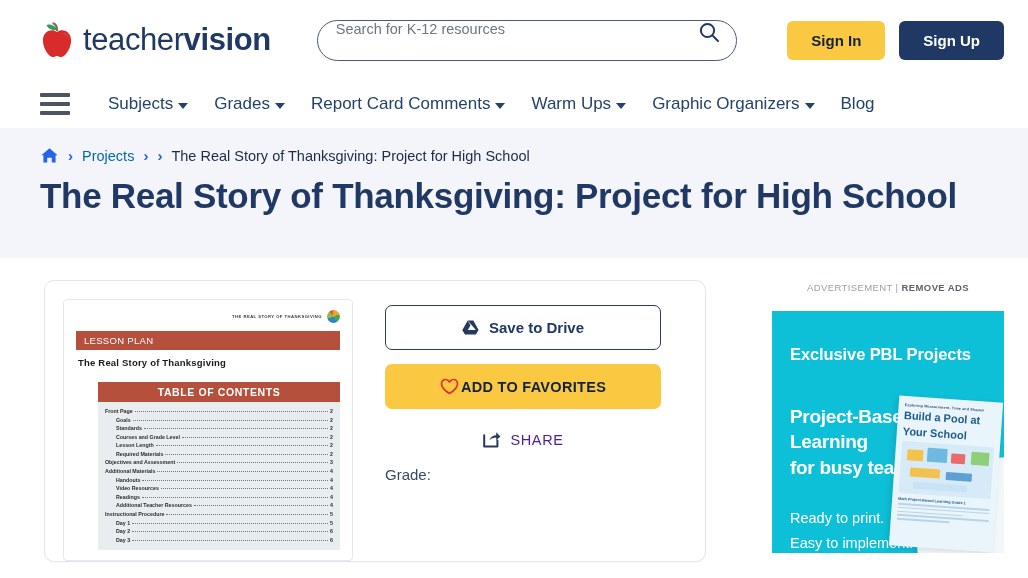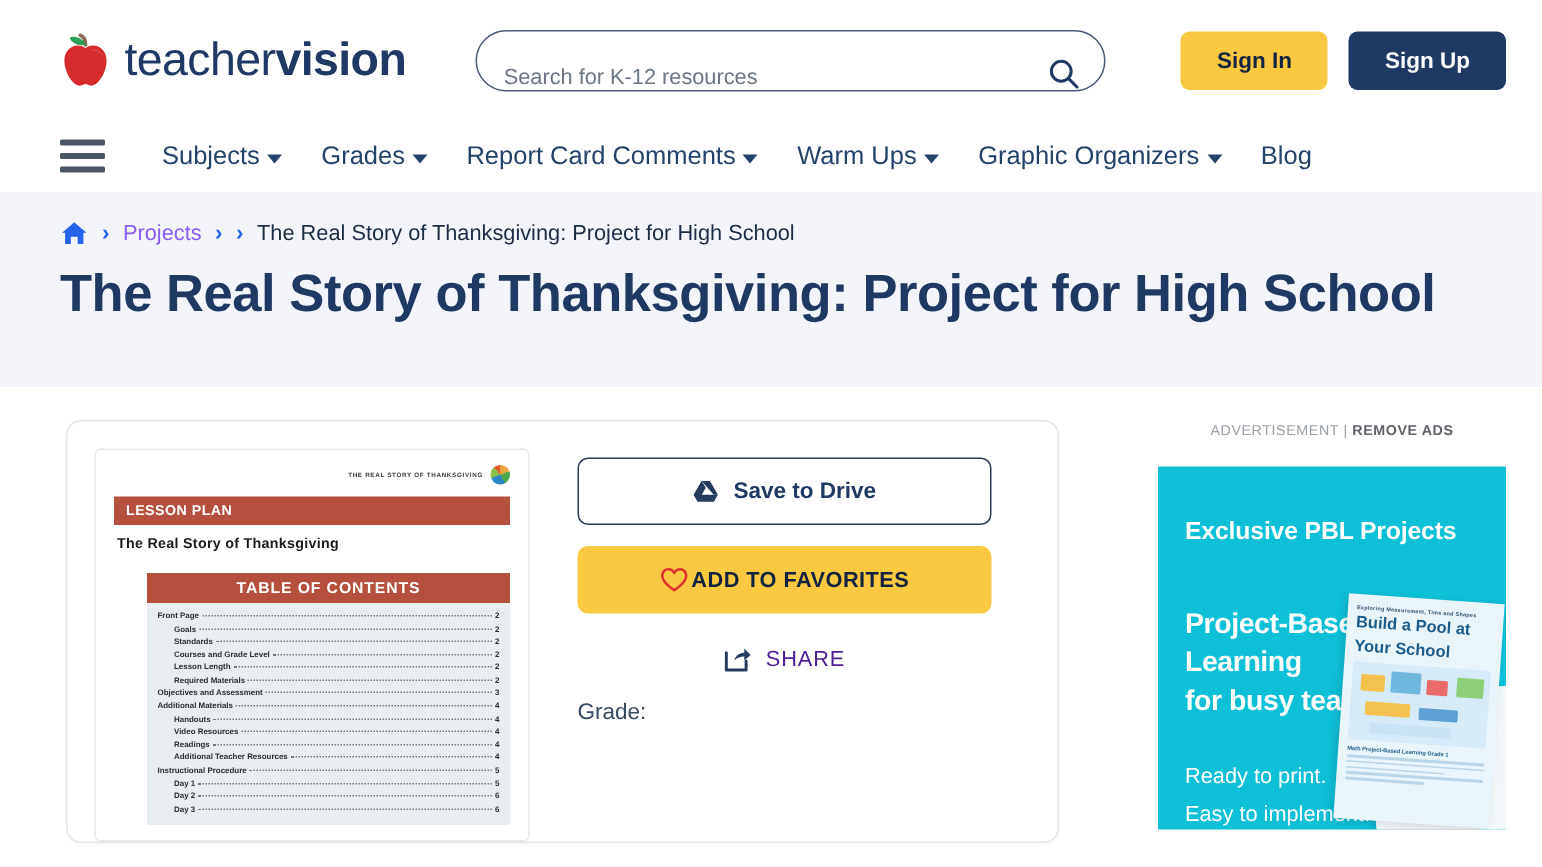--- a/index.html
+++ b/index.html
@@ -35,21 +35,21 @@
   }
   .logo-text .lt-light { font-weight: 400; }
   .logo-text .lt-bold { font-weight: 700; }
 
   .search-wrap {
     width: 420px;
     height: 41px;
     border: 1px solid #4a5a78;
     border-radius: 21px;
     display: flex;
-    align-items: flex-end;
+    align-items: flex-start;
     padding: 0 16px 0 18px;
     background: #fff;
   }
   .search-input {
     flex: 1;
     border: none;
     outline: none;
     font-size: 14.5px;
     font-family: "Liberation Sans", sans-serif;
     color: #2c3e50;
@@ -140,21 +140,21 @@
     margin-bottom: 12px;
   }
   .home-icon { width: 19px; height: 19px; flex: none; cursor: pointer; }
   .bc-sep {
     color: #2563eb;
     font-size: 15px;
     font-weight: 700;
     line-height: 1;
   }
   .bc-link {
-    color: #8b5cf6;
+    color: #0369a1;
     cursor: pointer;
     white-space: nowrap;
     text-align: center;
   }
   .bc-current {
     color: #1b2c44;
     white-space: nowrap;
   }
   .page-title {
     font-size: 35px;
@@ -210,21 +210,21 @@
   }
   .globe-logo {
     width: 13px; height: 13px; border-radius: 50%;
     background: conic-gradient(#e8a33d 0deg 70deg, #4fa64f 70deg 150deg, #2f86c5 150deg 250deg, #8bbf4a 250deg 320deg, #e05a2b 320deg 360deg);
     flex: none;
   }
   .lesson-plan-bar {
     background: #b4503c;
     color: #ffffff;
     font-size: 9.5px;
-    font-weight: 700;
+    font-weight: 400;
     letter-spacing: 0.3px;
     padding: 4px 8px;
     margin-bottom: 7px;
   }
   .thumb-subtitle {
     font-size: 9.5px;
     font-weight: 700;
     color: #1a1a1a;
     letter-spacing: 0.2px;
     margin-bottom: 14px;

